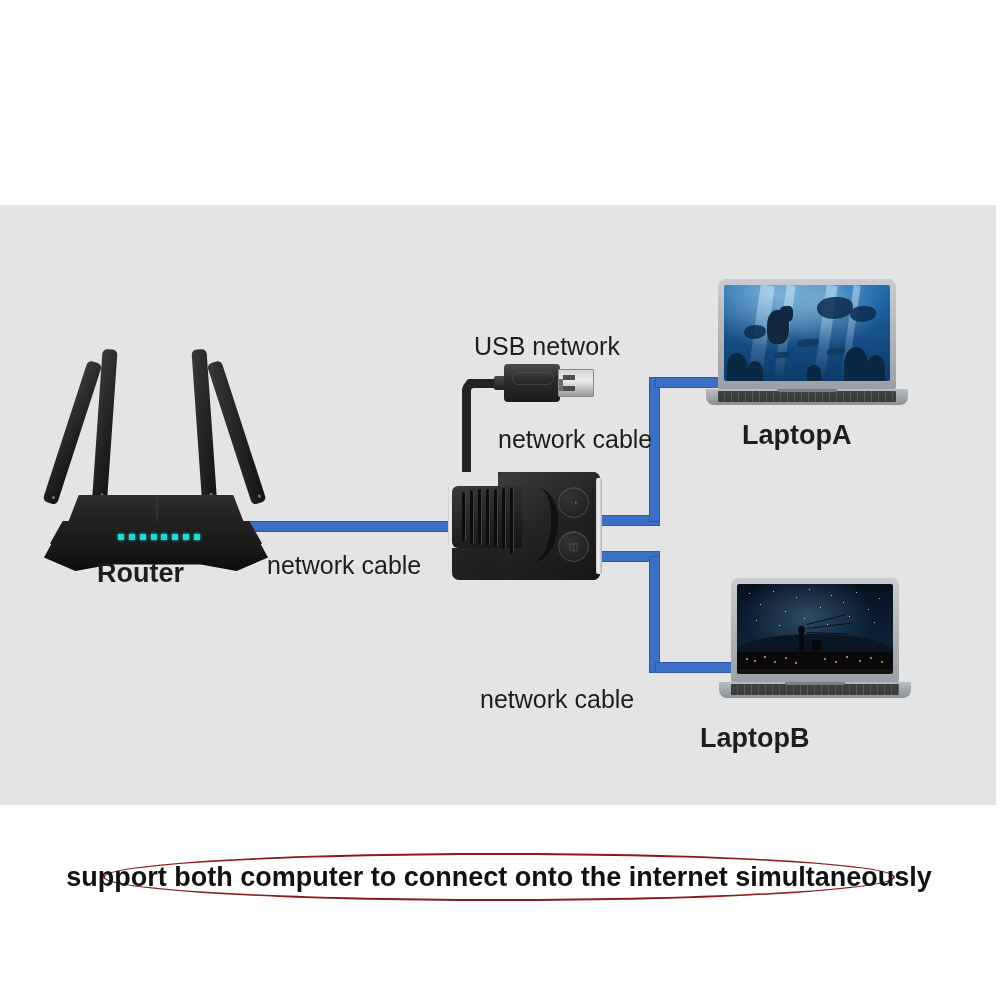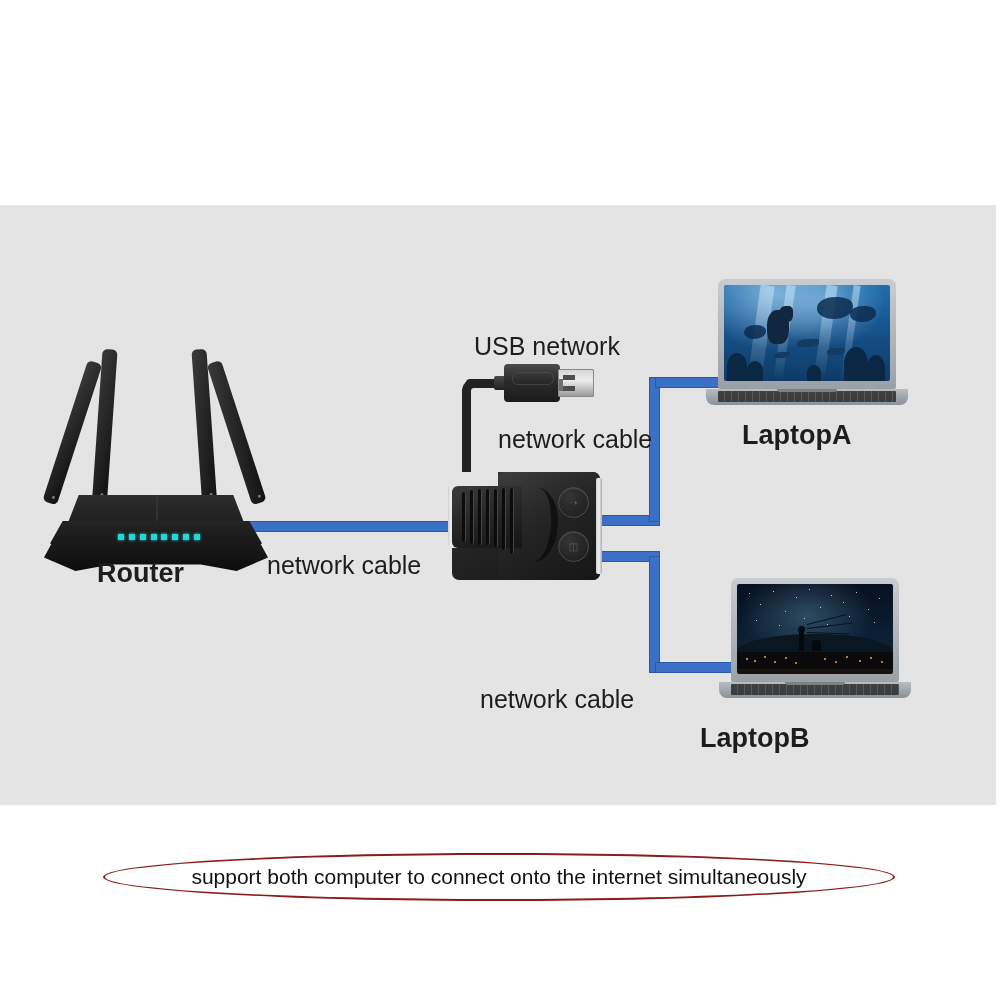--- a/index.html
+++ b/index.html
@@ -228,21 +228,21 @@
   .wp-b .branch{position:absolute;height:1px;background:#0a1018;transform-origin:left center;}
 
   
   .caption{
     position:absolute;left:103px;top:853px;width:792px;height:48px;
     border:2px solid #8c1b1b;border-radius:50%/50%;
     display:flex;align-items:center;justify-content:center;
     box-sizing:border-box;
   }
   .caption span{
-    font-size:21px;font-weight:normal;color:#111;white-space:nowrap;
+    font-size:27px;font-weight:bold;color:#111;white-space:nowrap;
   }
 </style>
 </head>
 <body>
 
 <div id="page">
 
 
   <div class="panel"></div>
 

